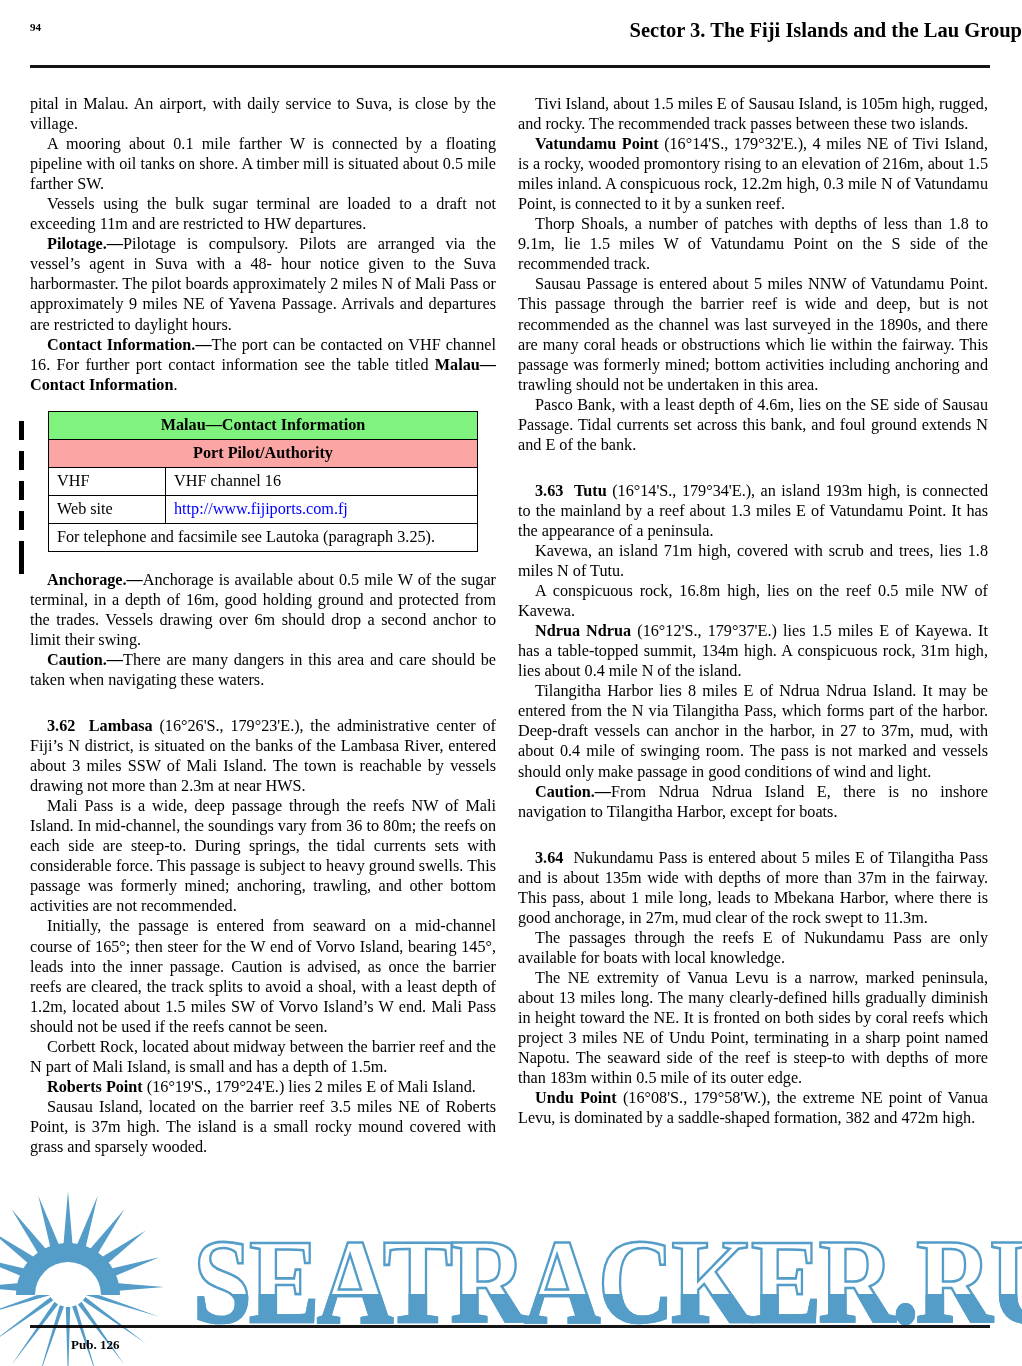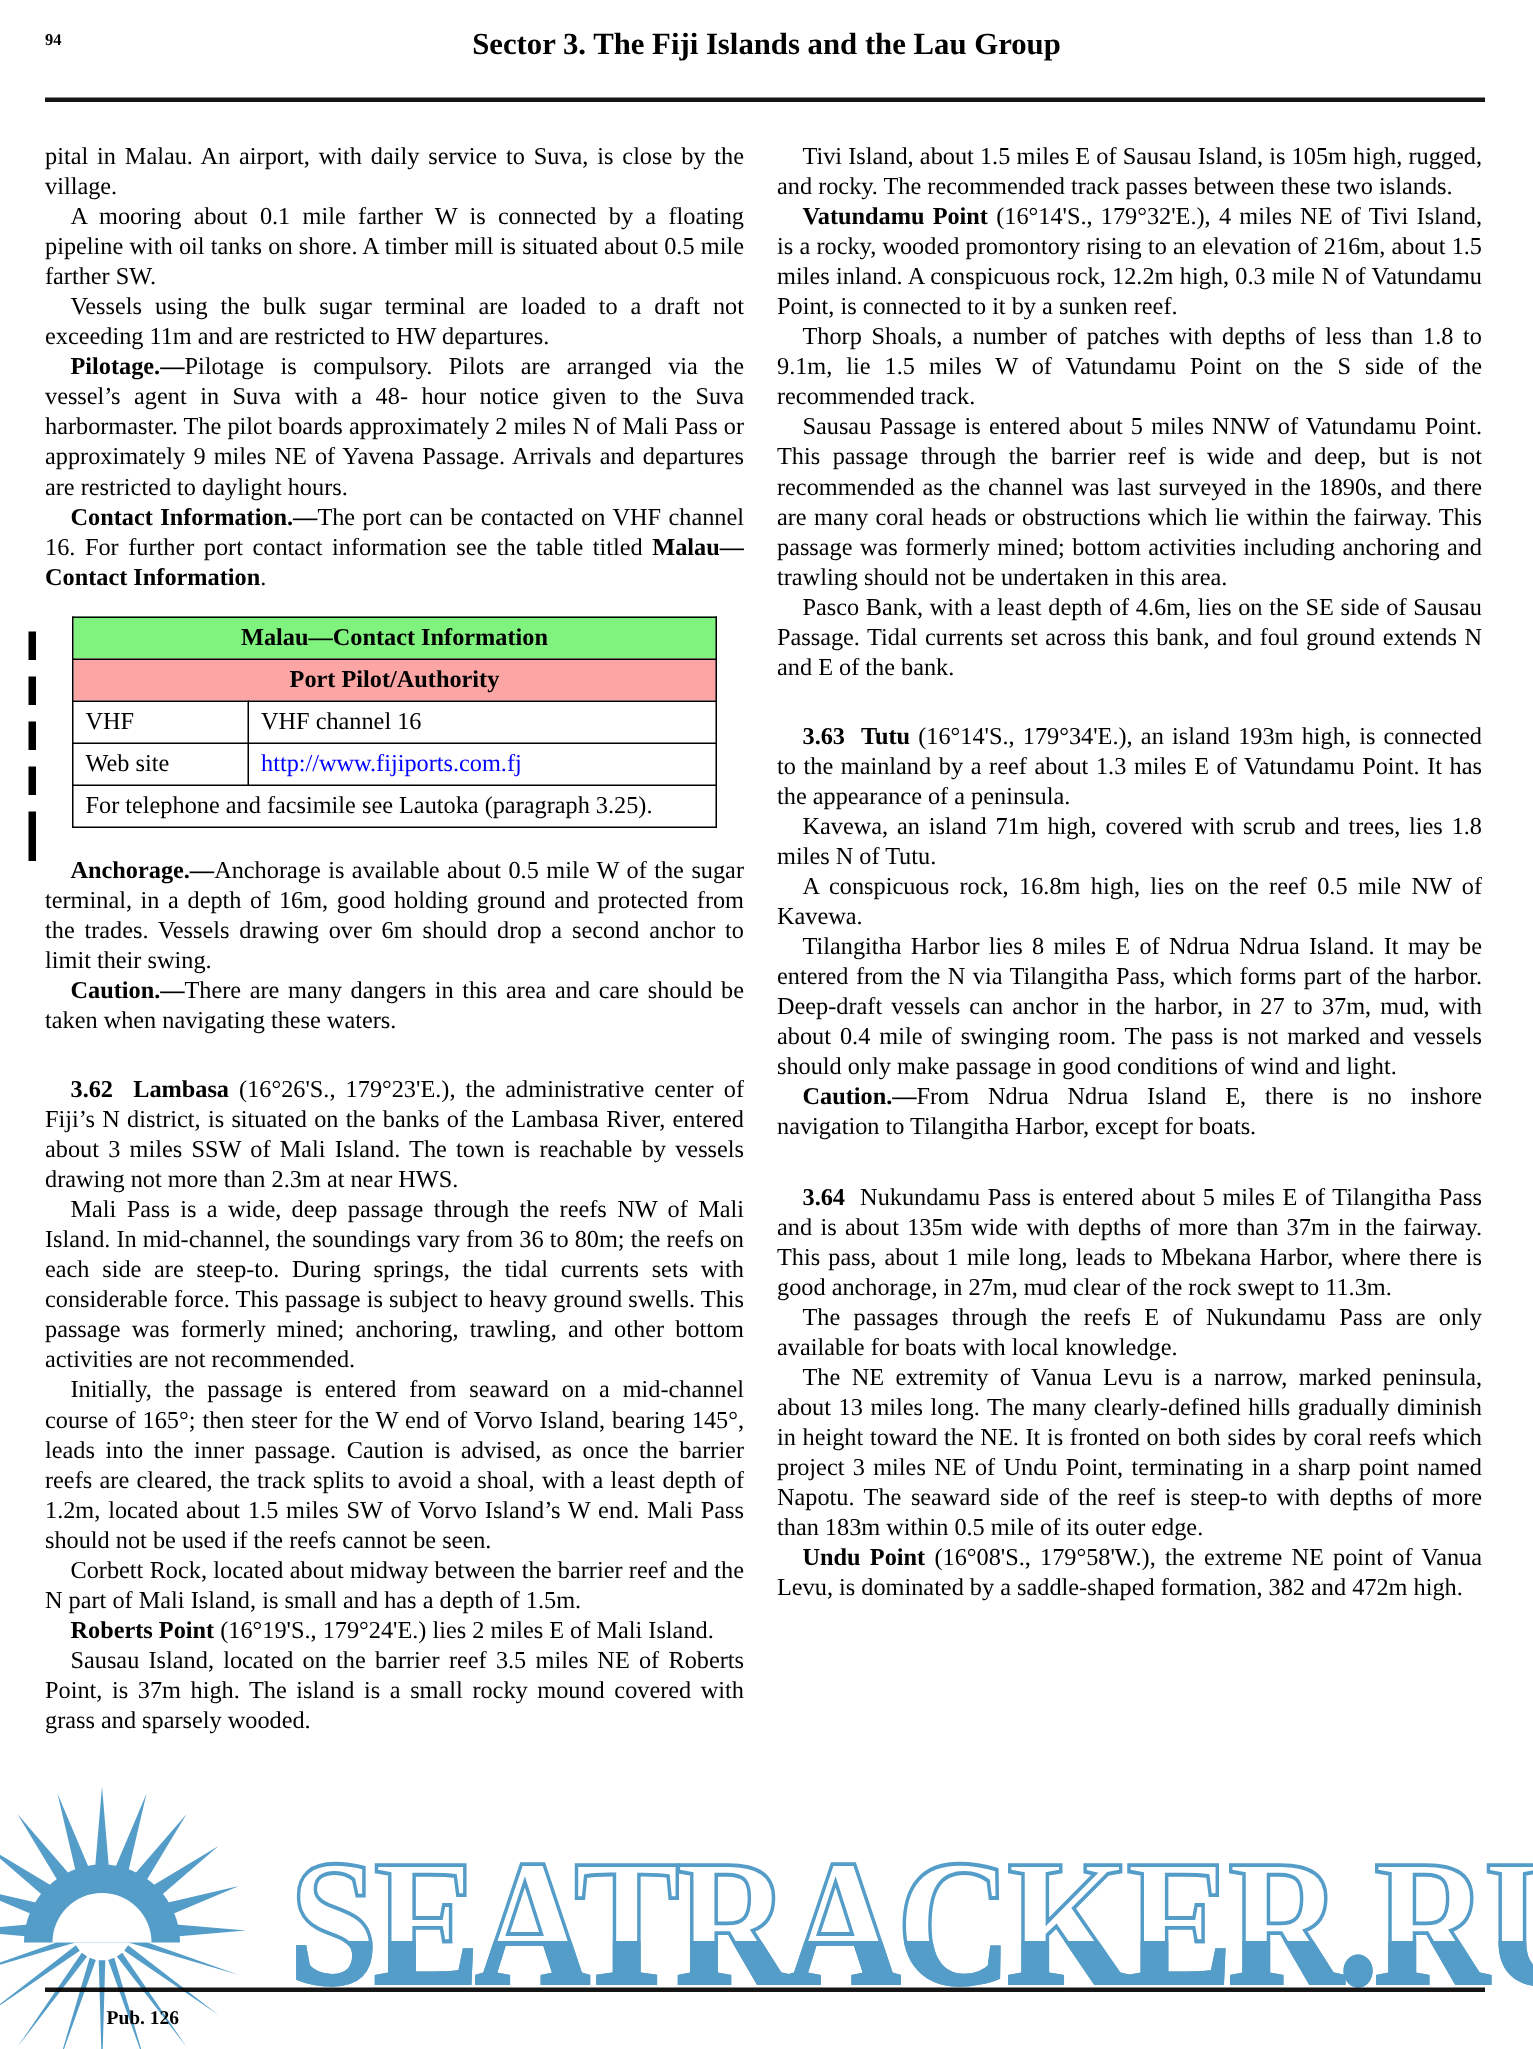--- a/index.html
+++ b/index.html
@@ -3,21 +3,21 @@
 <meta charset="utf-8">
 <style>
   html,body{margin:0;padding:0;}
   body{
     position:relative; width:1022px; height:1366px; overflow:hidden;
     background:#ffffff; color:#000;
     font-family:"Liberation Serif", serif;
   }
   
   .page-num{position:absolute;left:30px;top:21px;font-size:11px;font-weight:bold;}
-  .header-title{position:absolute;left:0;right:0;top:19px;text-align:center;font-size:20.5px;font-weight:bold;}
+  .header-title{position:absolute;left:0;right:0;top:19px;text-align:right;font-size:20.5px;font-weight:bold;}
   .rule{position:absolute;left:30px;right:32px;height:2.6px;background:#151515;}
   .rule.top{top:65px;}
   .rule.bottom{top:1325px;}
   
   .col{
     position:absolute;top:94px;height:1236px;overflow:hidden;
     font-size:16.2px;line-height:20.05px;text-align:justify;
     -webkit-hyphens:auto;hyphens:auto;
   }
   .col.left{left:30px;width:466px;}
@@ -120,20 +120,21 @@
 <div class="col right">
   <div>
       <p><span>Tivi Island, about 1.5 miles E of Sausau Island, is 105m high, rugged, and rocky. The recommended track passes between these two islands.</span></p>
       <p><b>Vatundamu Point</b><span> (16°14'S., 179°32'E.), 4 miles NE of Tivi Island, is a rocky, wooded promontory rising to an elevation of 216m, about 1.5 miles inland. A conspicuous rock, 12.2m high, 0.3 mile N of Vatundamu Point, is connected to it by a sunken reef.</span></p>
       <p><span>Thorp Shoals, a number of patches with depths of less than 1.8 to 9.1m, lie 1.5 miles W of Vatundamu Point on the S side of the recommended track.</span></p>
       <p><span>Sausau Passage is entered about 5 miles NNW of Vatundamu Point. This passage through the barrier reef is wide and deep, but is not recommended as the channel was last surveyed in the 1890s, and there are many coral heads or obstructions which lie within the fairway. This passage was formerly mined; bottom activities including anchoring and trawling should not be undertaken in this area.</span></p>
       <p><span>Pasco Bank, with a least depth of 4.6m, lies on the SE side of Sausau Passage. Tidal currents set across this bank, and foul ground extends N and E of the bank.</span></p>
       <p class="gap"><b>3.63&nbsp; Tutu</b><span> (16°14'S., 179°34'E.), an island 193m high, is connected to the mainland by a reef about 1.3 miles E of Vatundamu Point. It has the appearance of a peninsula.</span></p>
       <p><span>Kavewa, an island 71m high, covered with scrub and trees, lies 1.8 miles N of Tutu.</span></p>
       <p><span>A conspicuous rock, 16.8m high, lies on the reef 0.5 mile NW of Kavewa.</span></p>
+      <p><b>Ndrua Ndrua</b><span> (16°12'S., 179°37'E.) lies 1.5 miles E of Kayewa. It has a table-topped summit, 134m high. A conspicuous rock, 31m high, lies about 0.4 mile N of the island.</span></p>
       <p><span>Tilangitha Harbor lies 8 miles E of Ndrua Ndrua Island. It may be entered from the N via Tilangitha Pass, which forms part of the harbor. Deep-draft vessels can anchor in the harbor, in 27 to 37m, mud, with about 0.4 mile of swinging room. The pass is not marked and vessels should only make passage in good conditions of wind and light.</span></p>
       <p><b>Caution.—</b><span>From Ndrua Ndrua Island E, there is no inshore navigation to Tilangitha Harbor, except for boats.</span></p>
       <p class="gap"><b>3.64</b><span>&nbsp; Nukundamu Pass is entered about 5 miles E of Tilangitha Pass and is about 135m wide with depths of more than 37m in the fairway. This pass, about 1 mile long, leads to Mbekana Harbor, where there is good anchorage, in 27m, mud clear of the rock swept to 11.3m.</span></p>
       <p><span>The passages through the reefs E of Nukundamu Pass are only available for boats with local knowledge.</span></p>
       <p><span>The NE extremity of Vanua Levu is a narrow, marked peninsula, about 13 miles long. The many clearly-defined hills gradually diminish in height toward the NE. It is fronted on both sides by coral reefs which project 3 miles NE of Undu Point, terminating in a sharp point named Napotu. The seaward side of the reef is steep-to with depths of more than 183m within 0.5 mile of its outer edge.</span></p>
       <p><b>Undu Point</b><span> (16°08'S., 179°58'W.), the extreme NE point of Vanua Levu, is dominated by a saddle-shaped formation, 382 and 472m high.</span></p>
     </div>
 </div>
 
 <div class="rule bottom"></div>

